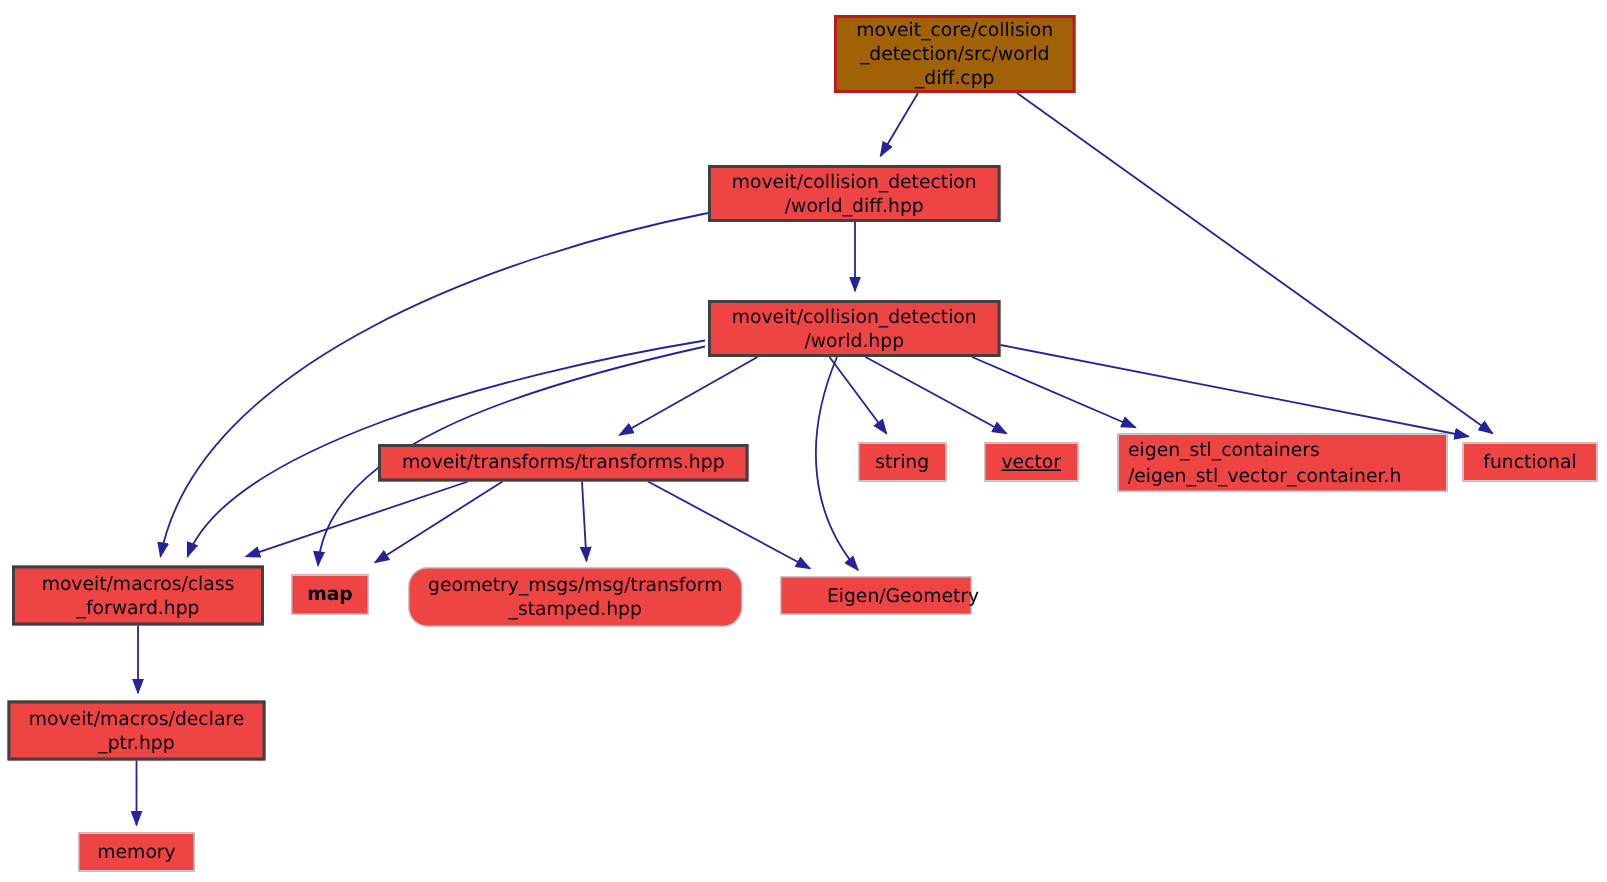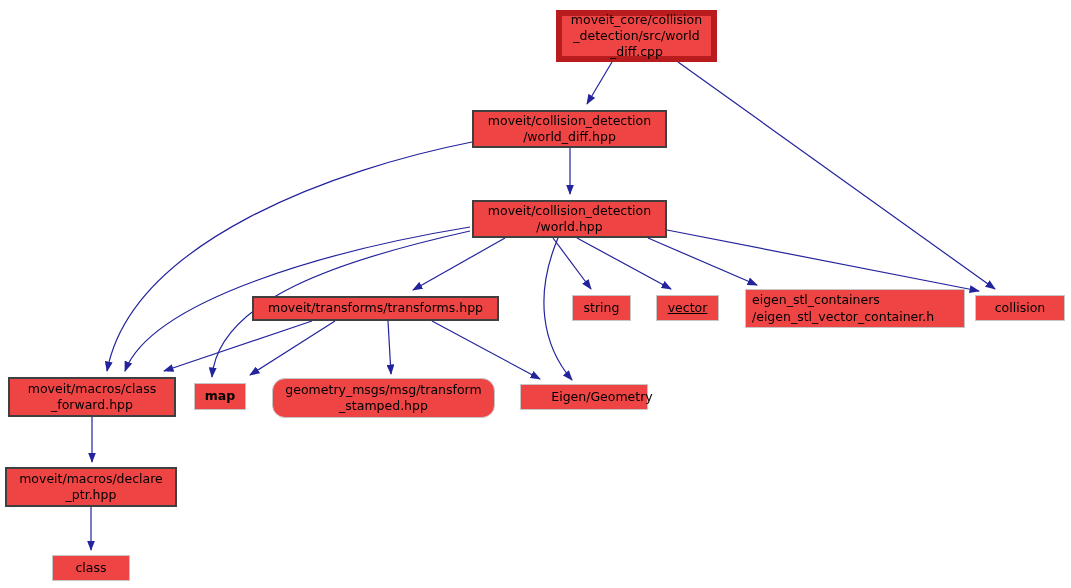--- a/index.html
+++ b/index.html
@@ -29,21 +29,21 @@
     align-items: center;
     justify-content: center;
     text-align: center;
     font-size: 12.5px;
     line-height: 1.3;
     color: #000000;
     white-space: pre-line;
   }
   .node.internal { border: 2px solid #404040; }
   .node.external { border: 1px solid #c6c6c6; }
-  .node.root     { border: 6px solid #b91c1c; background: #ef4444; }
+  .node.root     { border: 2px solid #b91c1c; background: #a16207; }
   .node.left-align { justify-content: flex-start; text-align: left; padding-left: 6px; }
 
   
   #n-world_diff_cpp    { left: 556px; top: 10px;  width: 161px; height: 52px; }
   #n-world_diff_hpp    { left: 472px; top: 110px; width: 195px; height: 38px; }
   #n-world_hpp         { left: 472px; top: 200px; width: 195px; height: 38px; }
   #n-transforms_hpp    { left: 252px; top: 296px; width: 247px; height: 25px; }
   #n-string            { left: 572px; top: 295px; width: 59px;  height: 26px; }
   #n-vector            { left: 656px; top: 295px; width: 63px;  height: 26px; text-decoration: underline; }
   #n-eigen_stl         { left: 745px; top: 289px; width: 220px; height: 39px; }
@@ -100,30 +100,30 @@
 
   <div id="n-transforms_hpp" class="node internal">moveit/transforms/transforms.hpp</div>
 
   <div id="n-string" class="node external">string</div>
 
   <div id="n-vector" class="node external">vector</div>
 
   <div id="n-eigen_stl" class="node external left-align">eigen_stl_containers
 /eigen_stl_vector_container.h</div>
 
-  <div id="n-functional" class="node external">collision</div>
+  <div id="n-functional" class="node external">functional</div>
 
   <div id="n-class_forward" class="node internal">moveit/macros/class
 _forward.hpp</div>
 
   <div id="n-map" class="node external">map</div>
 
   <div id="n-transform_stamped" class="node external">geometry_msgs/msg/transform
 _stamped.hpp</div>
 
   <div id="n-eigen_geometry" class="node external">Eigen/Geometry</div>
 
   <div id="n-declare_ptr" class="node internal">moveit/macros/declare
 _ptr.hpp</div>
 
-  <div id="n-memory" class="node external">class</div>
+  <div id="n-memory" class="node external">memory</div>
 
 </div>
 
 </body></html>

